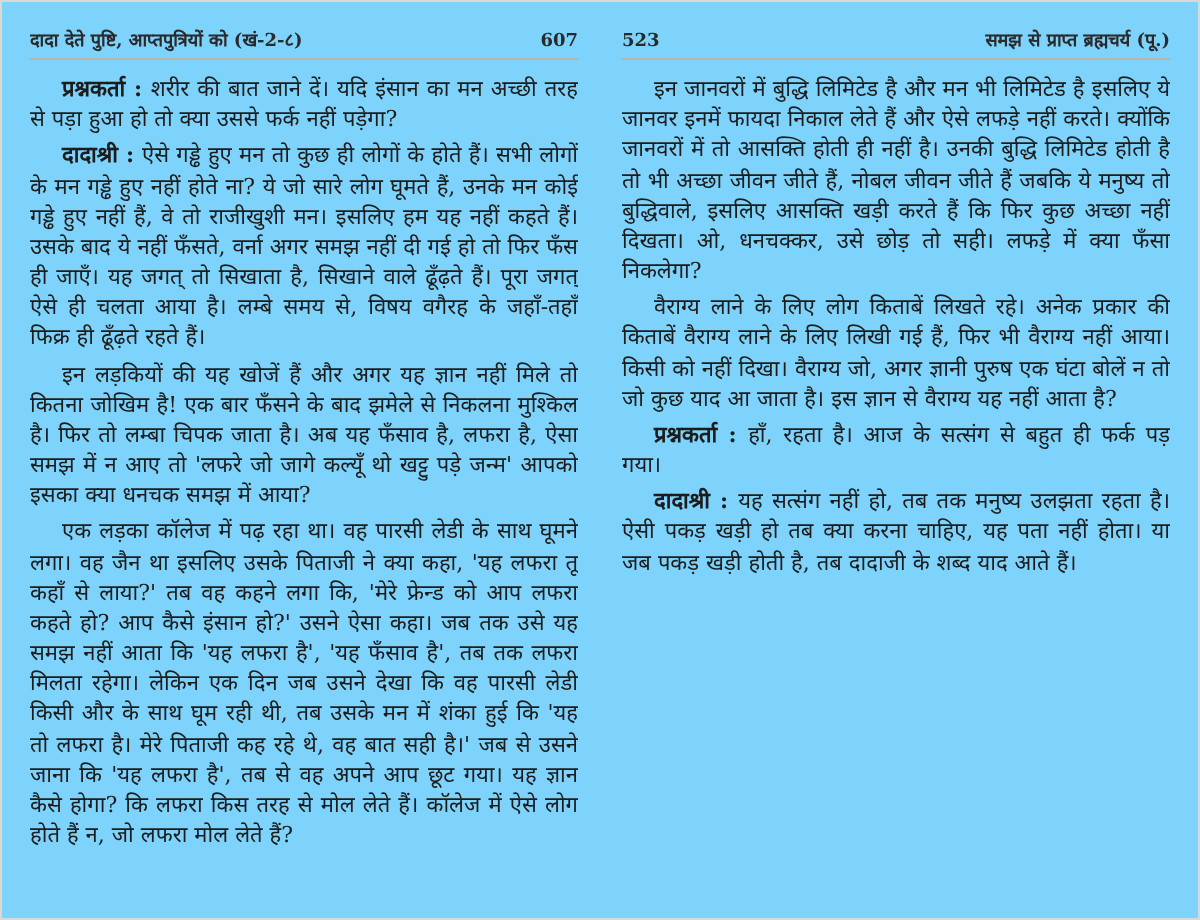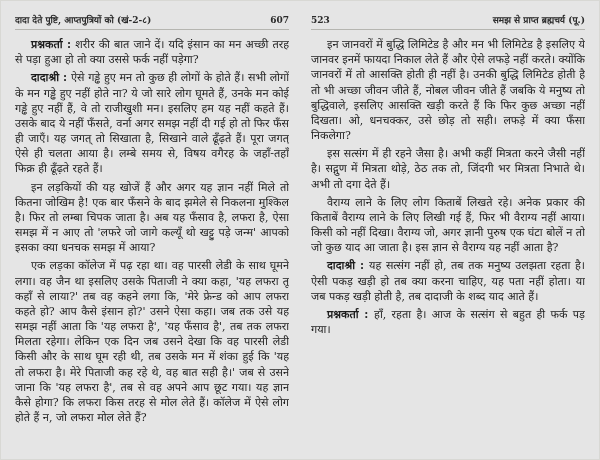--- a/index.html
+++ b/index.html
@@ -11,21 +11,21 @@
     width: 600px;
     height: 460px;
     overflow: hidden;
     font-family: "DejaVu Serif", "DejaVu Sans", serif;
     color: #1c1c1c;
   }
   .spread {
     box-sizing: border-box;
     width: 600px;
     height: 460px;
-    background: #e5e5e5;
+    background: #7dd3fc;
     border: 1px solid #d8d8d4;
     display: flex;
     gap: 22px;
     padding: 12px 14px 10px 14px;
   }
   .page {
     flex: 1 1 0;
     min-width: 0;
     overflow: hidden;
     position: relative;
@@ -80,22 +80,21 @@
   <div class="page">
     <div class="page-header">
       <span class="pg-num">523</span>
       <span>समझ से प्राप्त ब्रह्मचर्य (पू.)</span>
     </div>
 
 
 
     <p class="para"><span>इन जानवरों में बुद्धि लिमिटेड है और मन भी लिमिटेड है इसलिए ये जानवर इनमें फायदा निकाल लेते हैं और ऐसे लफड़े नहीं करते। क्योंकि जानवरों में तो आसक्ति होती ही नहीं है। उनकी बुद्धि लिमिटेड होती है तो भी अच्छा जीवन जीते हैं, नोबल जीवन जीते हैं जबकि ये मनुष्य तो बुद्धिवाले, इसलिए आसक्ति खड़ी करते हैं कि फिर कुछ अच्छा नहीं दिखता। ओ, धनचक्कर, उसे छोड़ तो सही। लफड़े में क्या फँसा निकलेगा?</span></p>
 
-    <p class="para"><span>इस सत्संग में ही रहने जैसा है। अभी कहीं मित्रता करने जैसी नहीं है। सद्गुण में मित्रता थोड़े, ठेठ तक तो, जिंदगी भर मित्रता निभाते थे। अभी तो दगा देते हैं।</span></p>
 
     <p class="para"><span>वैराग्य लाने के लिए लोग किताबें लिखते रहे। अनेक प्रकार की किताबें वैराग्य लाने के लिए लिखी गई हैं, फिर भी वैराग्य नहीं आया। किसी को नहीं दिखा। वैराग्य जो, अगर ज्ञानी पुरुष एक घंटा बोलें न तो जो कुछ याद आ जाता है। इस ज्ञान से वैराग्य यह नहीं आता है?</span></p>
 
+    <p class="para"><span class="speaker">प्रश्नकर्ता : </span><span>हाँ, रहता है। आज के सत्संग से बहुत ही फर्क पड़ गया।</span></p>
+
     <p class="para"><span class="speaker">दादाश्री : </span><span>यह सत्संग नहीं हो, तब तक मनुष्य उलझता रहता है। ऐसी पकड़ खड़ी हो तब क्या करना चाहिए, यह पता नहीं होता। या जब पकड़ खड़ी होती है, तब दादाजी के शब्द याद आते हैं।</span></p>
-
-    <p class="para"><span class="speaker">प्रश्नकर्ता : </span><span>हाँ, रहता है। आज के सत्संग से बहुत ही फर्क पड़ गया।</span></p>
   </div>
 
 </div>
 
 </body></html>

